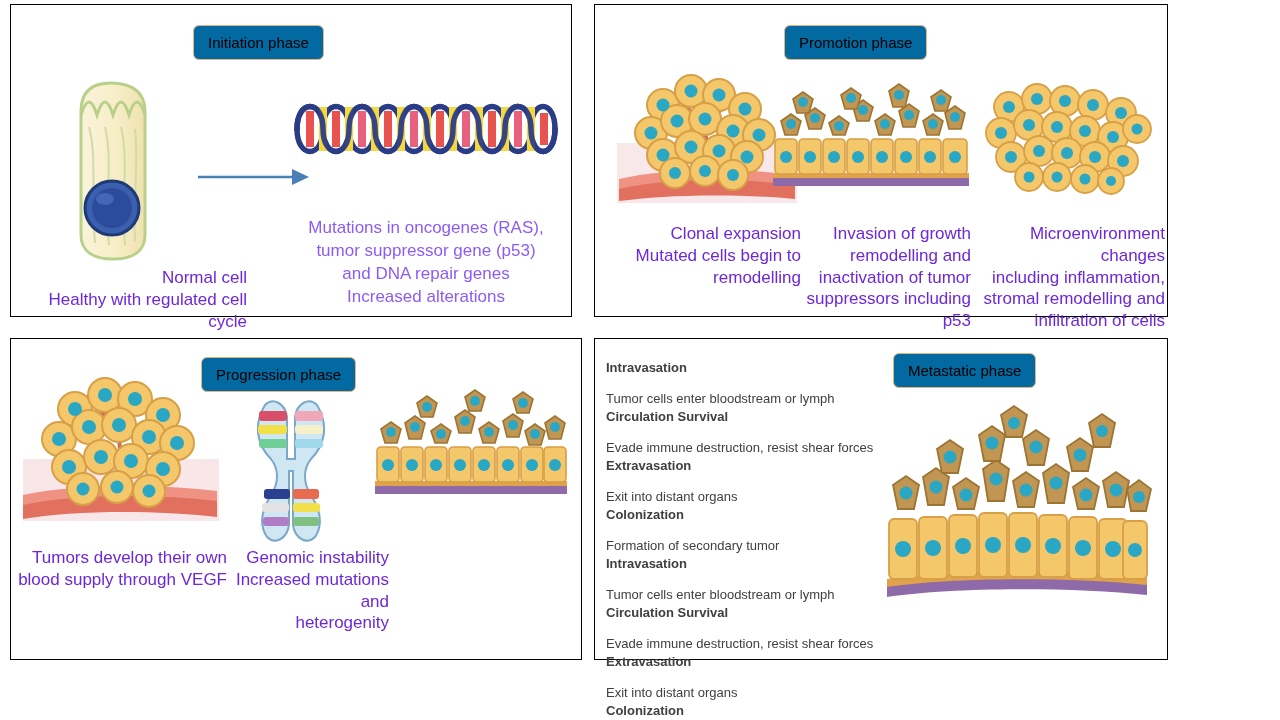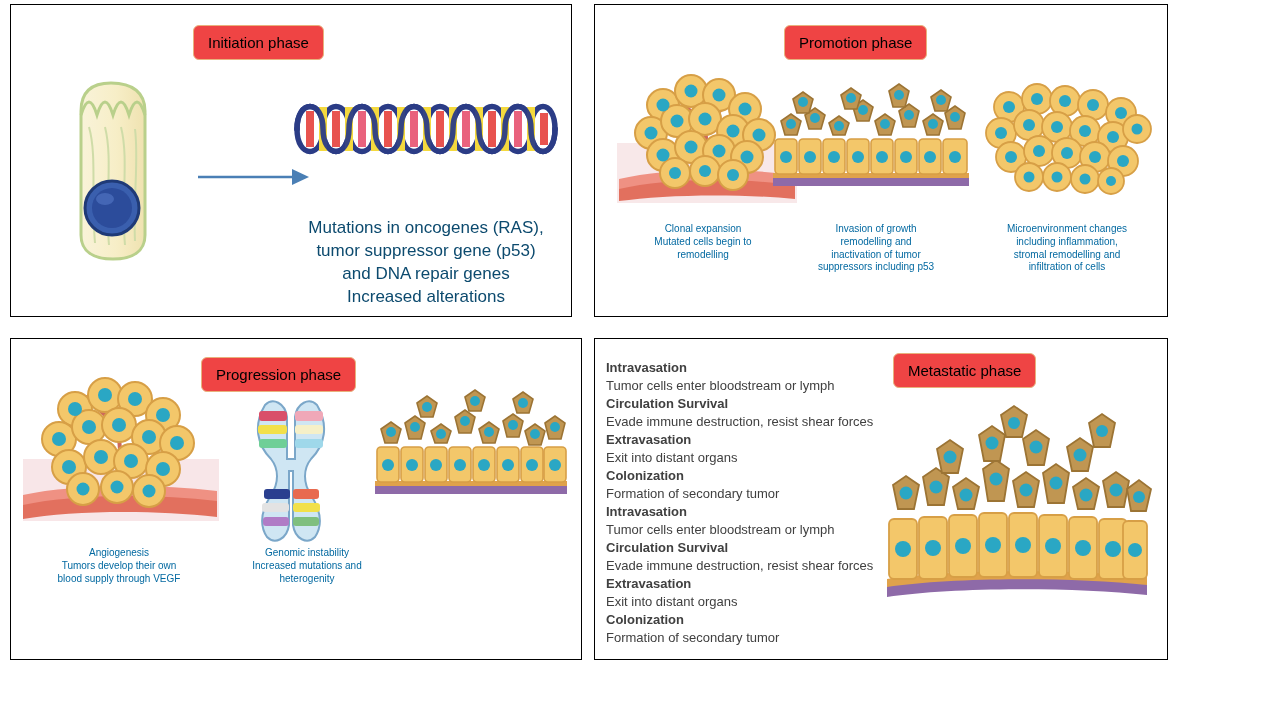--- a/index.html
+++ b/index.html
@@ -29,49 +29,49 @@
   }
   #panel-initiation { left: 10px;  top: 4px;   width: 562px; height: 313px; }
   #panel-promotion  { left: 594px; top: 4px;   width: 574px; height: 313px; padding-left: 28px; }
   #panel-progression{ left: 10px;  top: 338px; width: 572px; height: 322px; }
   #panel-metastatic { left: 594px; top: 338px; width: 574px; height: 322px; }
 
   .phase-label {
     position: absolute;
     border: 1px solid #e8b27d;
     border-radius: 6px;
-    background: #ef4444;
+    background: #0369a1;
     font-size: 15px;
     color: #000000;
     padding: 8px 14px;
     white-space: nowrap;
     text-align: center;
   }
   .caption {
     position: absolute;
-    font-size: 10px;
+    font-size: 17px;
     line-height: 1.28;
-    text-align: center;
-    color: #0369a1;
+    text-align: right;
+    color: #6d28d9;
   }
   .bigtext {
     position: absolute;
     font-size: 17px;
     line-height: 1.35;
     text-align: center;
-    color: #0c4a6e;
+    color: #8b5cf6;
   }
   .meta-list {
     position: absolute;
     font-size: 13px;
     line-height: 1.385;
     color: #404040;
   }
   .meta-list .hd { font-weight: bold; }
-  .meta-list .dt { font-weight: normal; }
+  .meta-list .dt { font-weight: normal; margin-top: 13px; }
 
   svg { display: block; overflow: visible; }
   .art { position: absolute; }
 </style>
 </head>
 <body>
 
 <div class="board">
 
   <div class="panel" id="panel-initiation">
@@ -92,20 +92,24 @@
         <path d="M28,52 C36,80 30,120 34,168" fill="none" stroke="#cfdca8" stroke-width="2"></path>
         <path d="M44,52 C52,84 44,124 48,170" fill="none" stroke="#cfdca8" stroke-width="2"></path>
         <path d="M60,52 C68,84 60,124 64,170" fill="none" stroke="#cfdca8" stroke-width="2"></path>
         <path d="M74,54 C78,86 72,122 74,166" fill="none" stroke="#cfdca8" stroke-width="2"></path>
         <circle cx="51" cy="133" r="27" fill="#3a5fae" stroke="#1f3a77" stroke-width="3"></circle>
         <circle cx="51" cy="133" r="20" fill="#2c4c9b"></circle>
         <ellipse cx="44" cy="124" rx="9" ry="6" fill="#4e72c0" opacity="0.7"></ellipse>
       </svg>
     </div>
 
+    <div class="caption" style="left:0px; top:262px; width:236px;">
+      <div>Normal  cell</div>
+      <div>Healthy with regulated cell cycle</div>
+    </div>
 
     <div class="art" style="left:185px; top:160px;">
       <svg width="115" height="24" viewBox="0 0 115 24">
         <line x1="2" y1="12" x2="96" y2="12" stroke="#4a7fb5" stroke-width="2.5"></line>
         <polygon points="96,4 113,12 96,20" fill="#4a7fb5"></polygon>
       </svg>
     </div>
 
     <div class="art" style="left:282px; top:88px;">
       <svg width="266" height="72" viewBox="0 0 266 72">
@@ -379,21 +383,20 @@
             <circle cx="112" cy="106" r="7"></circle>
           <circle cx="144" cy="114" r="7"></circle>
             <circle cx="64" cy="134" r="6.5"></circle>
           <circle cx="98" cy="132" r="6.5"></circle>
             <circle cx="130" cy="136" r="6.5"></circle>
         </g>
       </svg>
     </div>
 
     <div class="caption" style="left:0px; top:208px; width:216px;">
-      <div>Angiogenesis</div>
       <div>Tumors develop their  own</div>
       <div>blood supply through VEGF</div>
     </div>
 
     <div class="art" style="left:232px; top:58px;">
       <svg width="96" height="146" viewBox="0 0 96 146">
         <g stroke="#7ba7c9" stroke-width="2">
           <path d="M22,8 C10,28 14,48 28,62 C36,72 36,86 28,98 C18,114 16,128 24,140
                    C32,148 44,142 46,128 L46,74 L50,74 L50,128 C52,142 64,148 72,140
                    C80,128 78,114 68,98 C60,86 60,72 68,62 C82,48 86,28 74,8

